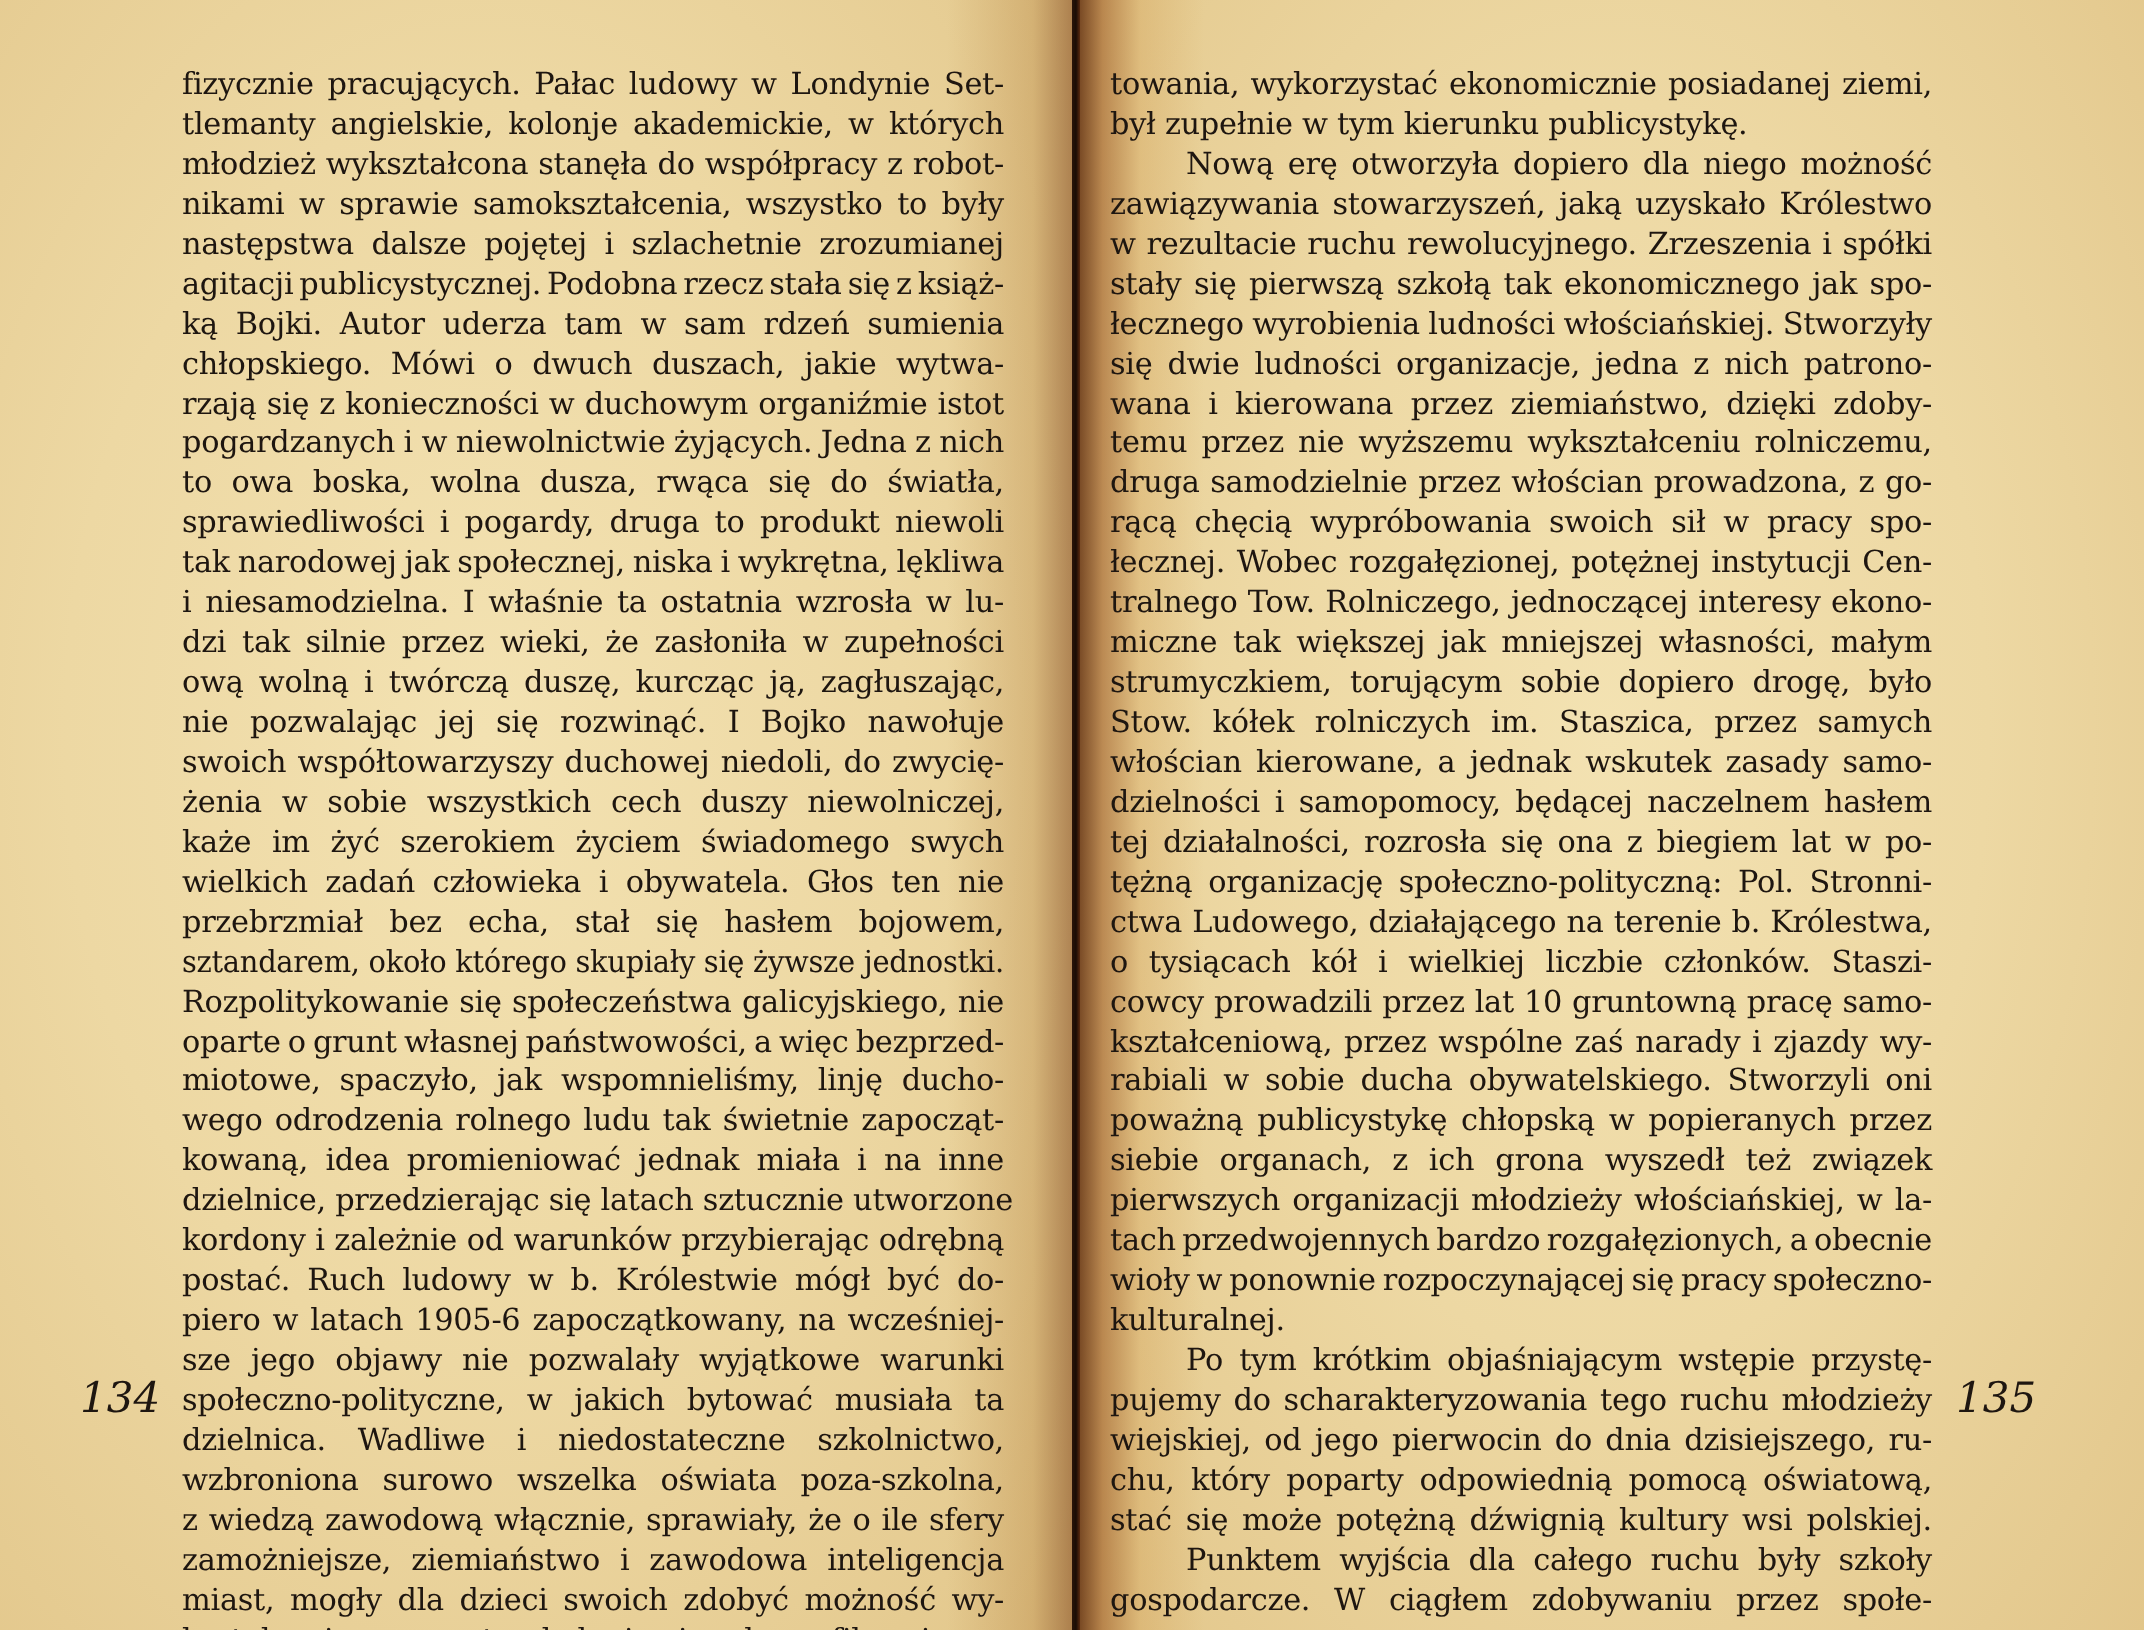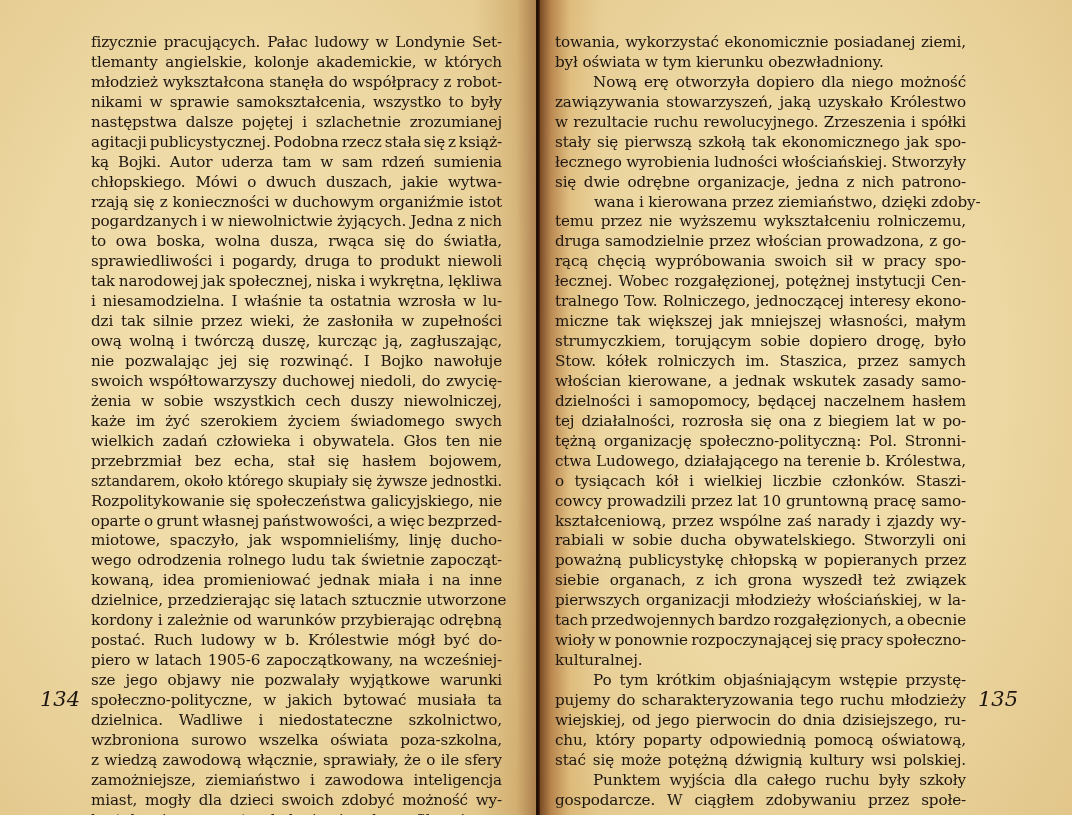--- a/index.html
+++ b/index.html
@@ -90,28 +90,28 @@
         <span class="line"><span style="white-space: nowrap; word-spacing: 0px;">z wiedzą zawodową włącznie, sprawiały, że o ile sfery</span></span>
         <span class="line"><span style="white-space: nowrap; word-spacing: 0px;">zamożniejsze, ziemiaństwo i zawodowa inteligencja</span></span>
         <span class="line"><span style="white-space: nowrap; word-spacing: 0px;">miast, mogły dla dzieci swoich zdobyć możność wy-</span></span>
         <span class="line"><span style="white-space: nowrap; word-spacing: 0px;">kształcenia, a nawet uchylenia się od rusyfikacyjnego</span></span>
       </div>
     <div class="page-number">134</div>
   </div>
   <div class="page right">
     <div class="text-block" id="right-text">
         <span class="line"><span style="white-space: nowrap; word-spacing: 0px;">towania, wykorzystać ekonomicznie posiadanej ziemi,</span></span>
-        <span class="line last">był oświata w tym kierunku obezwładniony.</span>
+        <span class="line last">był zupełnie w tym kierunku publicystykę.</span>
         <span class="line indent"><span style="white-space: nowrap; word-spacing: 0px;">Nową erę otworzyła dopiero dla niego możność</span></span>
         <span class="line"><span style="white-space: nowrap; word-spacing: 0px;">zawiązywania stowarzyszeń, jaką uzyskało Królestwo</span></span>
         <span class="line"><span style="white-space: nowrap; word-spacing: 0px;">w rezultacie ruchu rewolucyjnego. Zrzeszenia i spółki</span></span>
         <span class="line"><span style="white-space: nowrap; word-spacing: 0px;">stały się pierwszą szkołą tak ekonomicznego jak spo-</span></span>
         <span class="line"><span style="white-space: nowrap; word-spacing: -0.386719px;">łecznego wyrobienia ludności włościańskiej. Stworzyły</span></span>
-        <span class="line"><span style="white-space: nowrap; word-spacing: 0px;">się dwie odrębne organizacje, jedna z nich patrono-</span></span>
-        <span class="line"><span style="white-space: nowrap; word-spacing: 0px; margin-left: 39px;">wana i kierowana przez ziemiaństwo, dzięki zdoby-</span></span>
+        <span class="line"><span style="white-space: nowrap; word-spacing: 0px;">się dwie ludności organizacje, jedna z nich patrono-</span></span>
+        <span class="line"><span style="white-space: nowrap; word-spacing: 0px;">wana i kierowana przez ziemiaństwo, dzięki zdoby-</span></span>
         <span class="line"><span style="white-space: nowrap; word-spacing: 0px;">temu przez nie wyższemu wykształceniu rolniczemu,</span></span>
         <span class="line"><span style="white-space: nowrap; word-spacing: 0px;">druga samodzielnie przez włościan prowadzona, z go-</span></span>
         <span class="line"><span style="white-space: nowrap; word-spacing: 0px;">rącą chęcią wypróbowania swoich sił w pracy spo-</span></span>
         <span class="line"><span style="white-space: nowrap; word-spacing: 0px;">łecznej. Wobec rozgałęzionej, potężnej instytucji Cen-</span></span>
         <span class="line"><span style="white-space: nowrap; word-spacing: 0px;">tralnego Tow. Rolniczego, jednoczącej interesy ekono-</span></span>
         <span class="line"><span style="white-space: nowrap; word-spacing: 0px;">miczne tak większej jak mniejszej własności, małym</span></span>
         <span class="line"><span style="white-space: nowrap; word-spacing: 0px;">strumyczkiem, torującym sobie dopiero drogę, było</span></span>
         <span class="line"><span style="white-space: nowrap; word-spacing: 0px;">Stow. kółek rolniczych im. Staszica, przez samych</span></span>
         <span class="line"><span style="white-space: nowrap; word-spacing: 0px;">włościan kierowane, a jednak wskutek zasady samo-</span></span>
         <span class="line"><span style="white-space: nowrap; word-spacing: 0px;">dzielności i samopomocy, będącej naczelnem hasłem</span></span>

